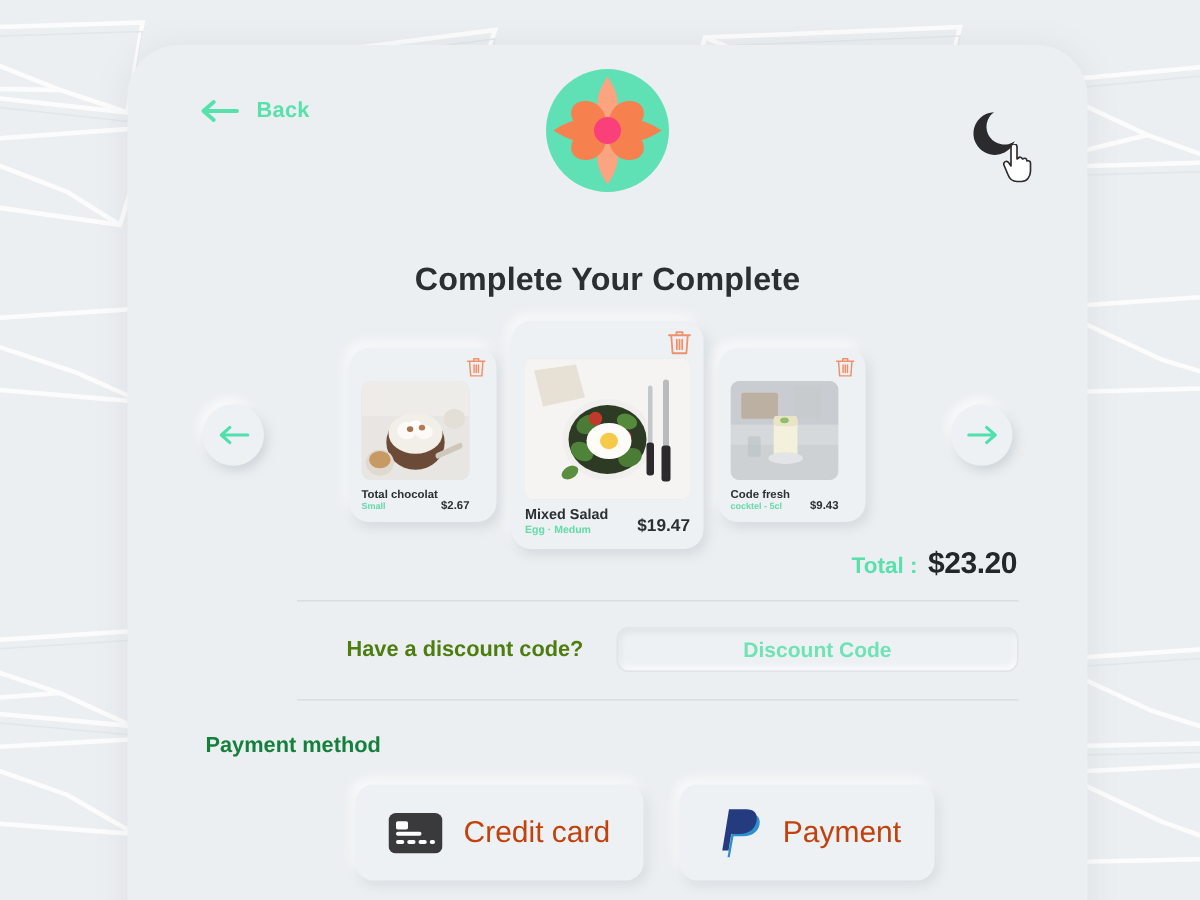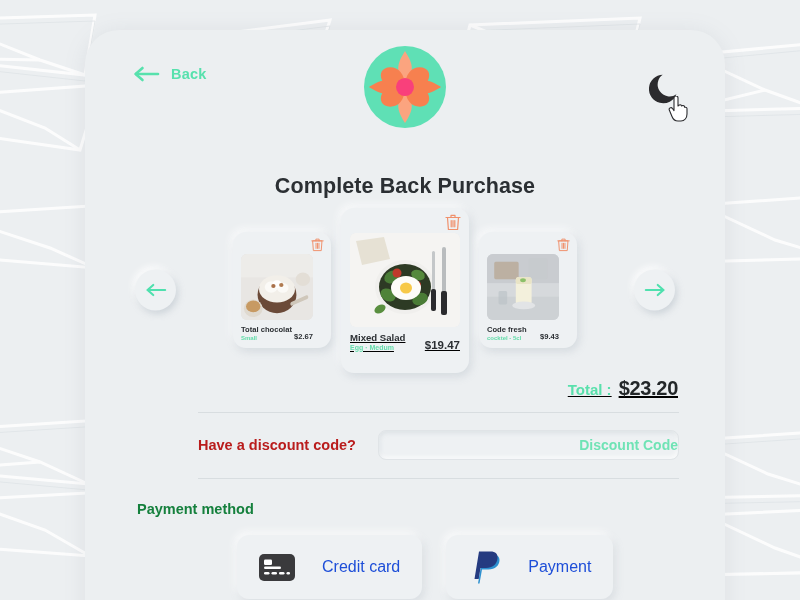--- a/index.html
+++ b/index.html
@@ -122,21 +122,21 @@
   .prod-card {
     background: #eef1f3;
     border-radius: 13px;
     box-shadow: 2px 3px 8px rgba(150,163,175,0.30),
                -2px -3px 8px rgba(255,255,255,0.9);
     position: relative;
     padding: 9px 18px 7px 8px;
     cursor: pointer;
   }
   .prod-card.small { width: 98px; }
-  .prod-card.featured { width: 128px; padding: 11px 9px 22px 9px; text-decoration: underline; }
+  .prod-card.featured { width: 128px; padding: 11px 9px 9px 9px; }
 
   .trash-icon {
     position: absolute;
     right: 7px;
     top: 5px;
     cursor: pointer;
   }
   .prod-card.featured .trash-icon { right: 8px; top: 5px; }
 
   .thumb {
@@ -180,52 +180,51 @@
   .prod-card.featured .p-sub  { font-size: 7px; }
   .prod-card.featured .p-price{ font-size: 11.5px; }
 
   
   .total-row {
     display: flex;
     align-items: baseline;
     justify-content: flex-end;
     gap: 7px;
     padding-right: 47px;
-    margin-top: 12px;
-    text-decoration: underline;
   }
   .total-label { color: #59e0ac; font-size: 15px; font-weight: bold; }
   .total-value { color: #232729; font-size: 20px; font-weight: bold; letter-spacing: -.3px;}
 
   .divider {
     height: 1px;
     background: #d8dde0;
     margin: 12px 46px 0 113px;
   }
 
   
   .discount-row {
     display: flex;
     align-items: center;
     margin: 17px 46px 0 113px;
     gap: 22px;
   }
   .discount-q {
     font-size: 14.5px;
-    color: #b91c1c;
+    color: #4d7c0f;
     font-weight: bold;
     white-space: nowrap;
+    margin-left: 33px;
   }
   .discount-input {
     flex: 1;
     height: 30px;
     border-radius: 8px;
     border: 1px solid #e0e4e7;
     background: #eef1f3;
-    text-align: right;
+    text-align: center;
     font-family: "Liberation Sans", sans-serif;
     font-size: 14px;
     font-weight: bold;
     color: #6fe3b5;
     box-shadow: inset 1px 2px 4px rgba(160,172,183,0.22),
                 inset -1px -2px 4px rgba(255,255,255,0.85);
   }
   .discount-input::placeholder { color: #6fe3b5; opacity: 1; }
 
   .divider2 {
@@ -250,21 +249,21 @@
     display: flex;
     align-items: center;
     gap: 14px;
     background: #eef1f3;
     border-radius: 12px;
     padding: 14px 22px;
     cursor: pointer;
     box-shadow: 2px 3px 8px rgba(150,163,175,0.26),
                -2px -3px 8px rgba(255,255,255,0.92);
   }
-  .pay-label { font-size: 16px; color: #1d4ed8; margin-left: 13px; }
+  .pay-label { font-size: 20px; color: #c2410c; }
 </style>
 </head>
 <body>
 
 <svg id="bg-pattern" viewBox="0 0 800 600" preserveAspectRatio="none">
   <rect width="800" height="600" fill="#eceff1"></rect>
   <g stroke="#ffffff" stroke-width="3" fill="none" opacity="0.85">
 
     <path d="M-60 20 L95 15 L85 75 L-70 58 Z"></path>
     <path d="M-60 20 L40 60 L85 75"></path>
@@ -358,21 +357,21 @@
       <svg class="cursor-hand" width="20" height="26" viewBox="0 0 20 26">
         <path d="M6 2 C6 0.8 7 0 8 0 C9 0 10 0.8 10 2 L10 10 L11 9.3 C11.5 8.6 13 8.6 13.4 9.5
                  L13.6 10 L14.6 9.6 C15.4 9.3 16.4 9.8 16.5 10.7 L16.6 11.3 L17.4 11.2
                  C18.3 11.1 19 11.8 19 12.7 L19 18 C19 22 16.5 25 13 25 L10 25
                  C7 25 5 23.2 4 20.5 L1.3 14 C0.9 13 1.4 12 2.4 11.7 C3.2 11.4 4 11.8 4.5 12.5
                  L6 14.6 Z" fill="#ffffff" stroke="#2b2b2e" stroke-width="1.1" stroke-linejoin="round"></path>
       </svg>
     </div>
   </div>
 
-  <div class="page-title">Complete Back Purchase</div>
+  <div class="page-title">Complete Your Complete</div>
 
   <div class="carousel">
 
     <button class="arrow-btn arrow-prev">
       <svg width="22" height="15" viewBox="0 0 24 16">
         <path d="M22 8 H3" stroke="#4fe0ae" stroke-width="2.3" stroke-linecap="round" fill="none"></path>
         <path d="M9 2.5 L2.8 8 L9 13.5" stroke="#4fe0ae" stroke-width="2.3" stroke-linecap="round" stroke-linejoin="round" fill="none"></path>
       </svg>
     </button>
 

